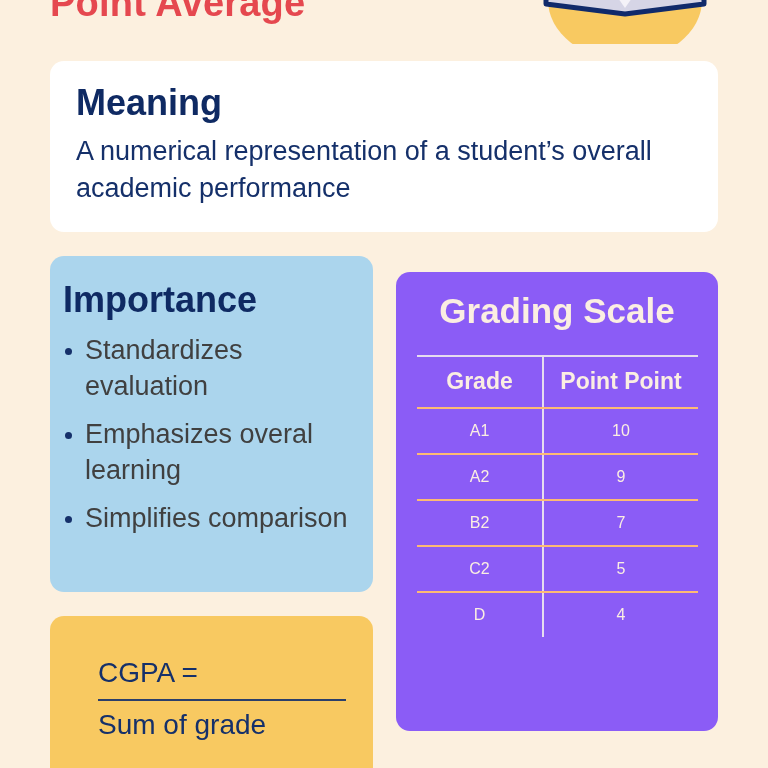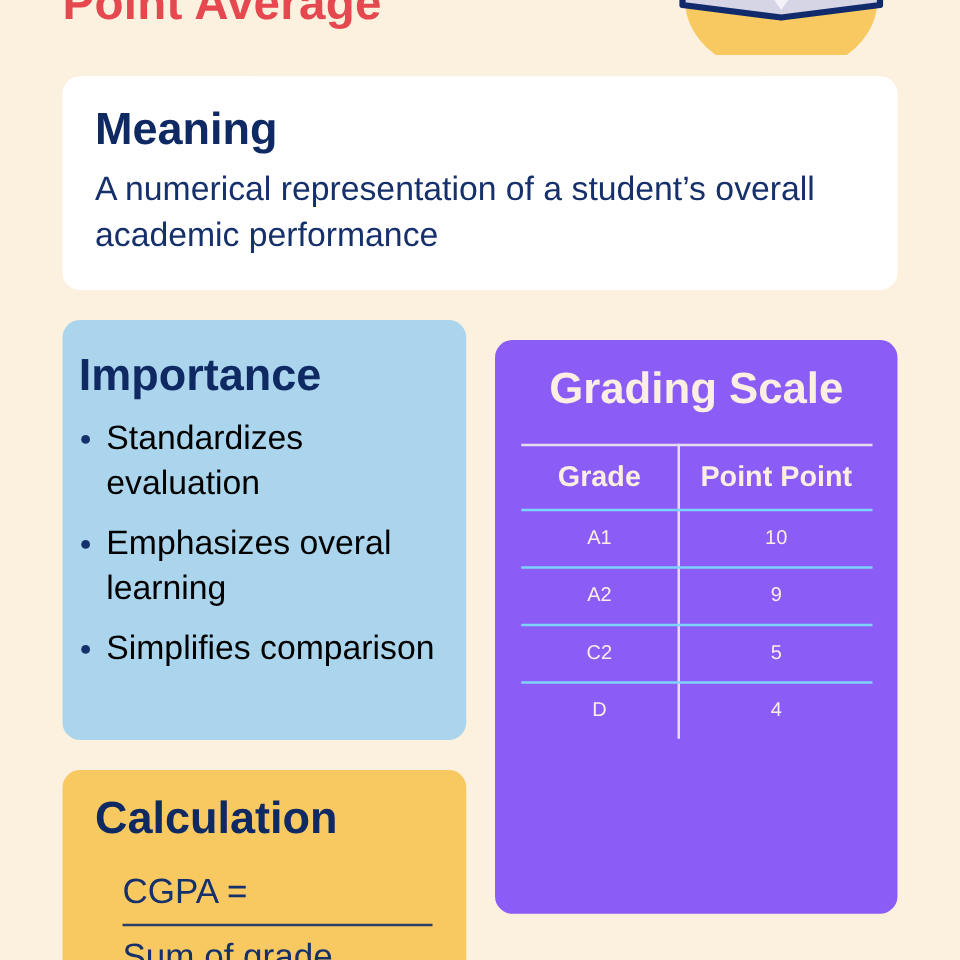--- a/index.html
+++ b/index.html
@@ -16,28 +16,28 @@
     }
     .book-icon { position: absolute; left: 540px; top: 0; width: 170px; height: 44px; }
     .card { position: absolute; border-radius: 14px; box-sizing: border-box; }
     .card-meaning { left: 50px; top: 61px; width: 668px; height: 171px; background: #ffffff; padding: 22px 26px; }
     .card-importance { left: 50px; top: 256px; width: 323px; height: 336px; background: #abd5ed; padding: 24px 13px; }
     .card-calc { left: 50px; top: 616px; width: 323px; height: 180px; background: #f8c961; padding: 18px 26px; }
     .card-scale { left: 396px; top: 256px; width: 322px; height: 459px; background: #8b5cf6; padding: 20px 21px; color: #fbeee2; margin-top: 16px; }
     .card h2 { margin: 0; font-size: 36px; font-weight: 700; color: #0f2a63; line-height: 1.1; }
     .card-meaning p { margin: 10px 0 0; font-size: 27px; line-height: 37px; color: #15306a; }
     .card-importance ul { list-style: none; margin: 12px 0 0; padding: 0; }
-    .card-importance li { position: relative; padding-left: 22px; font-size: 27px; line-height: 36px; color: #000000; margin-bottom: 12px; }
+    .card-importance li { position: relative; padding-left: 22px; font-size: 27px; line-height: 36px; color: #404040; margin-bottom: 12px; }
     .card-importance li::before { content: ""; position: absolute; left: 2px; top: 16px; width: 7px; height: 7px; border-radius: 50%; background: #15306a; }
     .calc-formula { margin: 23px 0 0 22px; font-size: 28px; color: #15306a; }
     .calc-rule { margin: 10px 0 0 22px; width: 248px; height: 2px; background: #2b3f6b; }
     .calc-num { margin: 8px 0 0 22px; font-size: 28px; color: #15306a; white-space: nowrap; }
     .card-scale h2 { color: #fbeee2; text-align: center; font-size: 35px; margin-top: 0; }
     table.scale { margin-top: 24px; width: 281px; border-collapse: collapse; color: #fbeee2; }
-    table.scale th, table.scale td { text-align: center; height: 44px; padding: 0; border-bottom: 2px solid #7dd3fc; }
+    table.scale th, table.scale td { text-align: center; height: 44px; padding: 0; border-bottom: 2px solid #fdba74; }
     table.scale tr:first-child th { border-top: 2px solid #e6dcef; height: 50px; font-size: 23px; font-weight: 600; }
     table.scale td { font-size: 16px; }
     table.scale tr:last-child td { border-bottom: none; }
     table.scale th:first-child, table.scale td:first-child { border-right: 2px solid #e6dcef; width: 125px; }
   </style>
 </head>
 <body>
 
 <div class="title">Point Average</div>
 
@@ -55,21 +55,20 @@
 <div class="card card-importance">
   <h2>Importance</h2>
   <ul>
     <li>Standardizes evaluation</li>
     <li>Emphasizes overal learning</li>
     <li>Simplifies comparison</li>
   </ul>
 </div>
 
 <div class="card card-calc">
-  <h2>Calculation</h2>
   <div class="calc-formula">CGPA =</div>
   <div class="calc-rule"></div>
   <div class="calc-num">Sum of grade</div>
 </div>
 
 <div class="card card-scale">
   <h2>Grading Scale</h2>
   <table class="scale">
     <tbody>
         <tr>
@@ -78,20 +77,24 @@
     </tr>
     <tr>
       <td>A1</td>
       <td>10</td>
     </tr>
     <tr>
       <td>A2</td>
       <td>9</td>
     </tr>
     <tr>
+      <td>B2</td>
+      <td>7</td>
+    </tr>
+    <tr>
       <td>C2</td>
       <td>5</td>
     </tr>
     <tr>
       <td>D</td>
       <td>4</td>
     </tr>
   </tbody>
     </table>
 </div>

